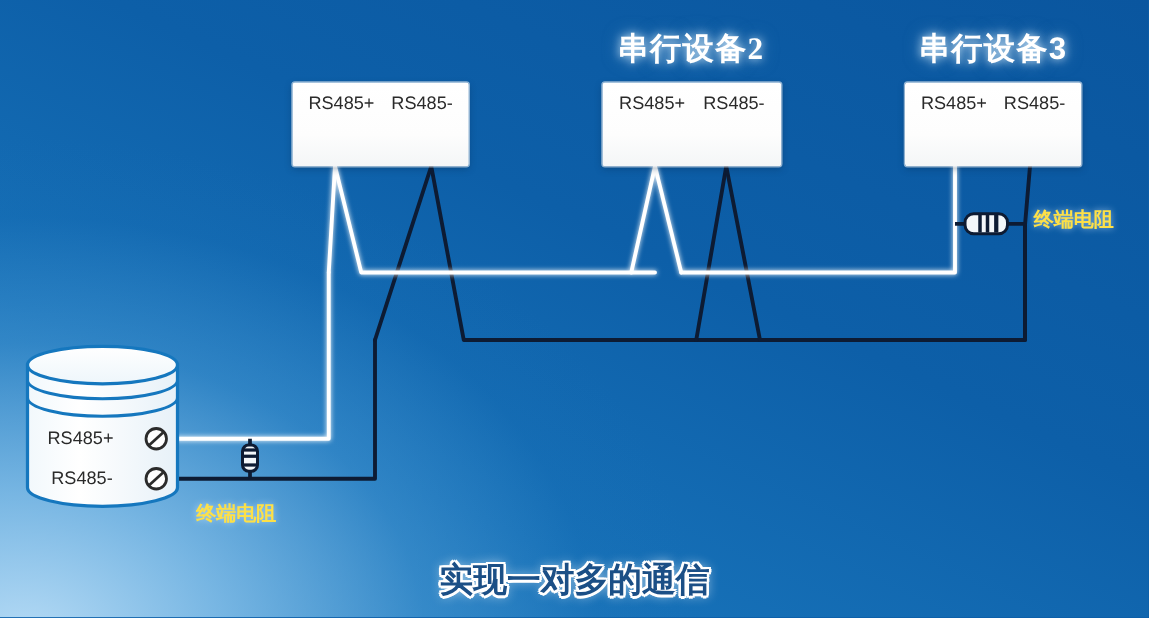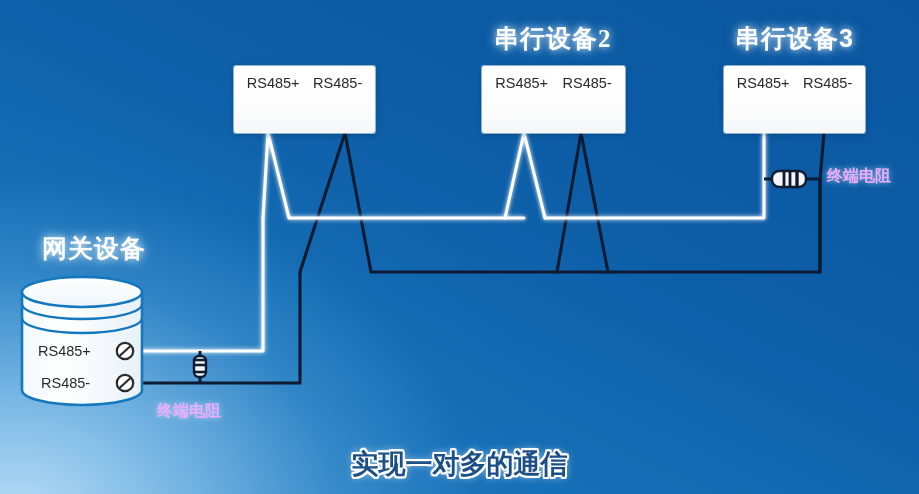--- a/index.html
+++ b/index.html
@@ -48,21 +48,21 @@
     white-space:nowrap;
     text-align:center;
   }
   .gw-title{
     position:absolute;
     color:#ffffff;font-size:25px;font-weight:bold;letter-spacing:1px;
     text-shadow:0 0 8px rgba(226,243,255,.9),0 0 16px rgba(190,225,250,.5);
   }
   .res-label{
     position:absolute;
-    color:#f0abfc;font-size:16px;font-weight:bold;white-space:nowrap;
+    color:#fde047;font-size:16px;font-weight:bold;white-space:nowrap;
     text-shadow:0 0 6px rgba(200,230,255,.75);
   }
   .caption{
     position:absolute;
     left:0;right:0;text-align:center;
     font-size:27px;font-weight:bold;
     color:#1b4f86;
     text-shadow:
       -1.6px -1.6px 0 #ffffff, 1.6px -1.6px 0 #ffffff,
       -1.6px  1.6px 0 #ffffff, 1.6px  1.6px 0 #ffffff,
@@ -199,21 +199,20 @@
   </div>
 
   <div class="dev-title" style="left:735px;top:22px;">串行设备3</div>
   <div class="dev-box" style="left:724px;top:66px;width:141px;height:67px;">
     <div class="pins">
       <span class="pin-label">RS485+</span>
       <span class="pin-label">RS485-</span>
     </div>
   </div>
 
-  <div class="gw-title" style="left:42px;top:232px;">网关设备</div>
   <div class="pin-label" style="position:absolute;left:38px;top:343px;">RS485+</div>
   <div class="pin-label" style="position:absolute;left:41px;top:375px;">RS485-</div>
 
   <div class="res-label" style="left:157px;top:401px;">终端电阻</div>
   <div class="res-label" style="left:827px;top:166px;">终端电阻</div>
 
   <div class="caption" style="top:446px;">实现一对多的通信</div>
 
 </div>
 

